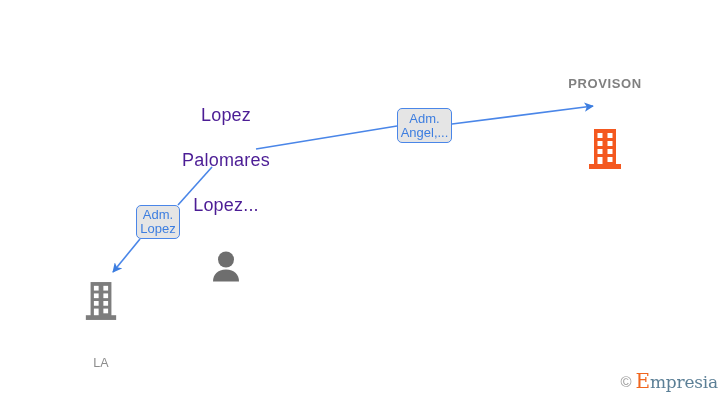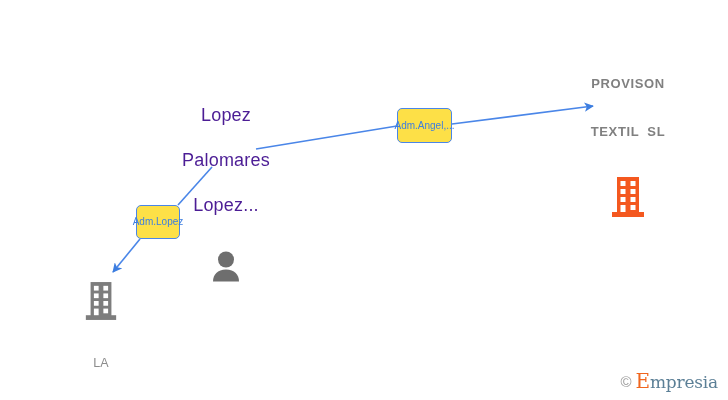--- a/index.html
+++ b/index.html
@@ -52,39 +52,39 @@
     color: #808080;
     letter-spacing: 0.6px;
     line-height: 16px;
   }
 
   
   .person-node { left: 168px; top: 78px; width: 116px; }
   .person-icon { margin-top: 7px; }
 
   
-  .focus-node { left: 570px; top: 44px; width: 116px; align-items: center; }
+  .focus-node { left: 547px; top: 44px; width: 116px; align-items: center; }
   .focus-node .node-label { margin-bottom: 4px; }
 
   
   .company-node { left: 43px; top: 281px; width: 116px; }
   .company-node .node-label { margin-top: 5px; }
 
   
   .rel-box {
     position: absolute;
     box-sizing: border-box;
-    background: #fde047;
+    background: #e5e5e5;
     border: 1px solid #4a86e8;
     border-radius: 5px;
     color: #3d7ee0;
-    font-size: 10px;
+    font-size: 13px;
     line-height: 14px;
     display: flex;
-    flex-direction: row;
+    flex-direction: column;
     align-items: center;
     justify-content: center;
     text-align: center;
     z-index: 4;
   }
   .rel-top { left: 397px; top: 108px; width: 55px; height: 35px; }
   .rel-bottom { left: 136px; top: 205px; width: 44px; height: 34px; }
   .rel-line { white-space: pre; }
 
   
@@ -142,21 +142,20 @@
     </div>
     <svg class="person-icon" width="34" height="32" viewBox="0 0 34 32" xmlns="http://www.w3.org/2000/svg">
       <circle cx="17" cy="9.5" r="8" fill="#6e6e6e"></circle>
       <path d="M17 19.5 C 8.5 19.5 4 24.5 4 31.5 L 30 31.5 C 30 24.5 25.5 19.5 17 19.5 Z" fill="#6e6e6e"></path>
     </svg>
   </div>
 
   <div class="node focus-node">
     <div class="node-label label-focus">
       <div>PROVISON</div>
-      <div>TEXTIL  SL</div>
     </div>
     <svg width="38" height="42" viewBox="0 0 38 42" xmlns="http://www.w3.org/2000/svg">
       <rect x="8" y="1" width="22" height="36" fill="#f4581f"></rect>
       <rect x="3" y="36" width="32" height="5" fill="#f4581f"></rect>
       <rect x="11.5" y="5" width="5" height="5" fill="#ffffff"></rect>
       <rect x="21.5" y="5" width="5" height="5" fill="#ffffff"></rect>
       <rect x="11.5" y="13" width="5" height="5" fill="#ffffff"></rect>
       <rect x="21.5" y="13" width="5" height="5" fill="#ffffff"></rect>
       <rect x="11.5" y="21" width="5" height="5" fill="#ffffff"></rect>
       <rect x="21.5" y="21" width="5" height="5" fill="#ffffff"></rect>

